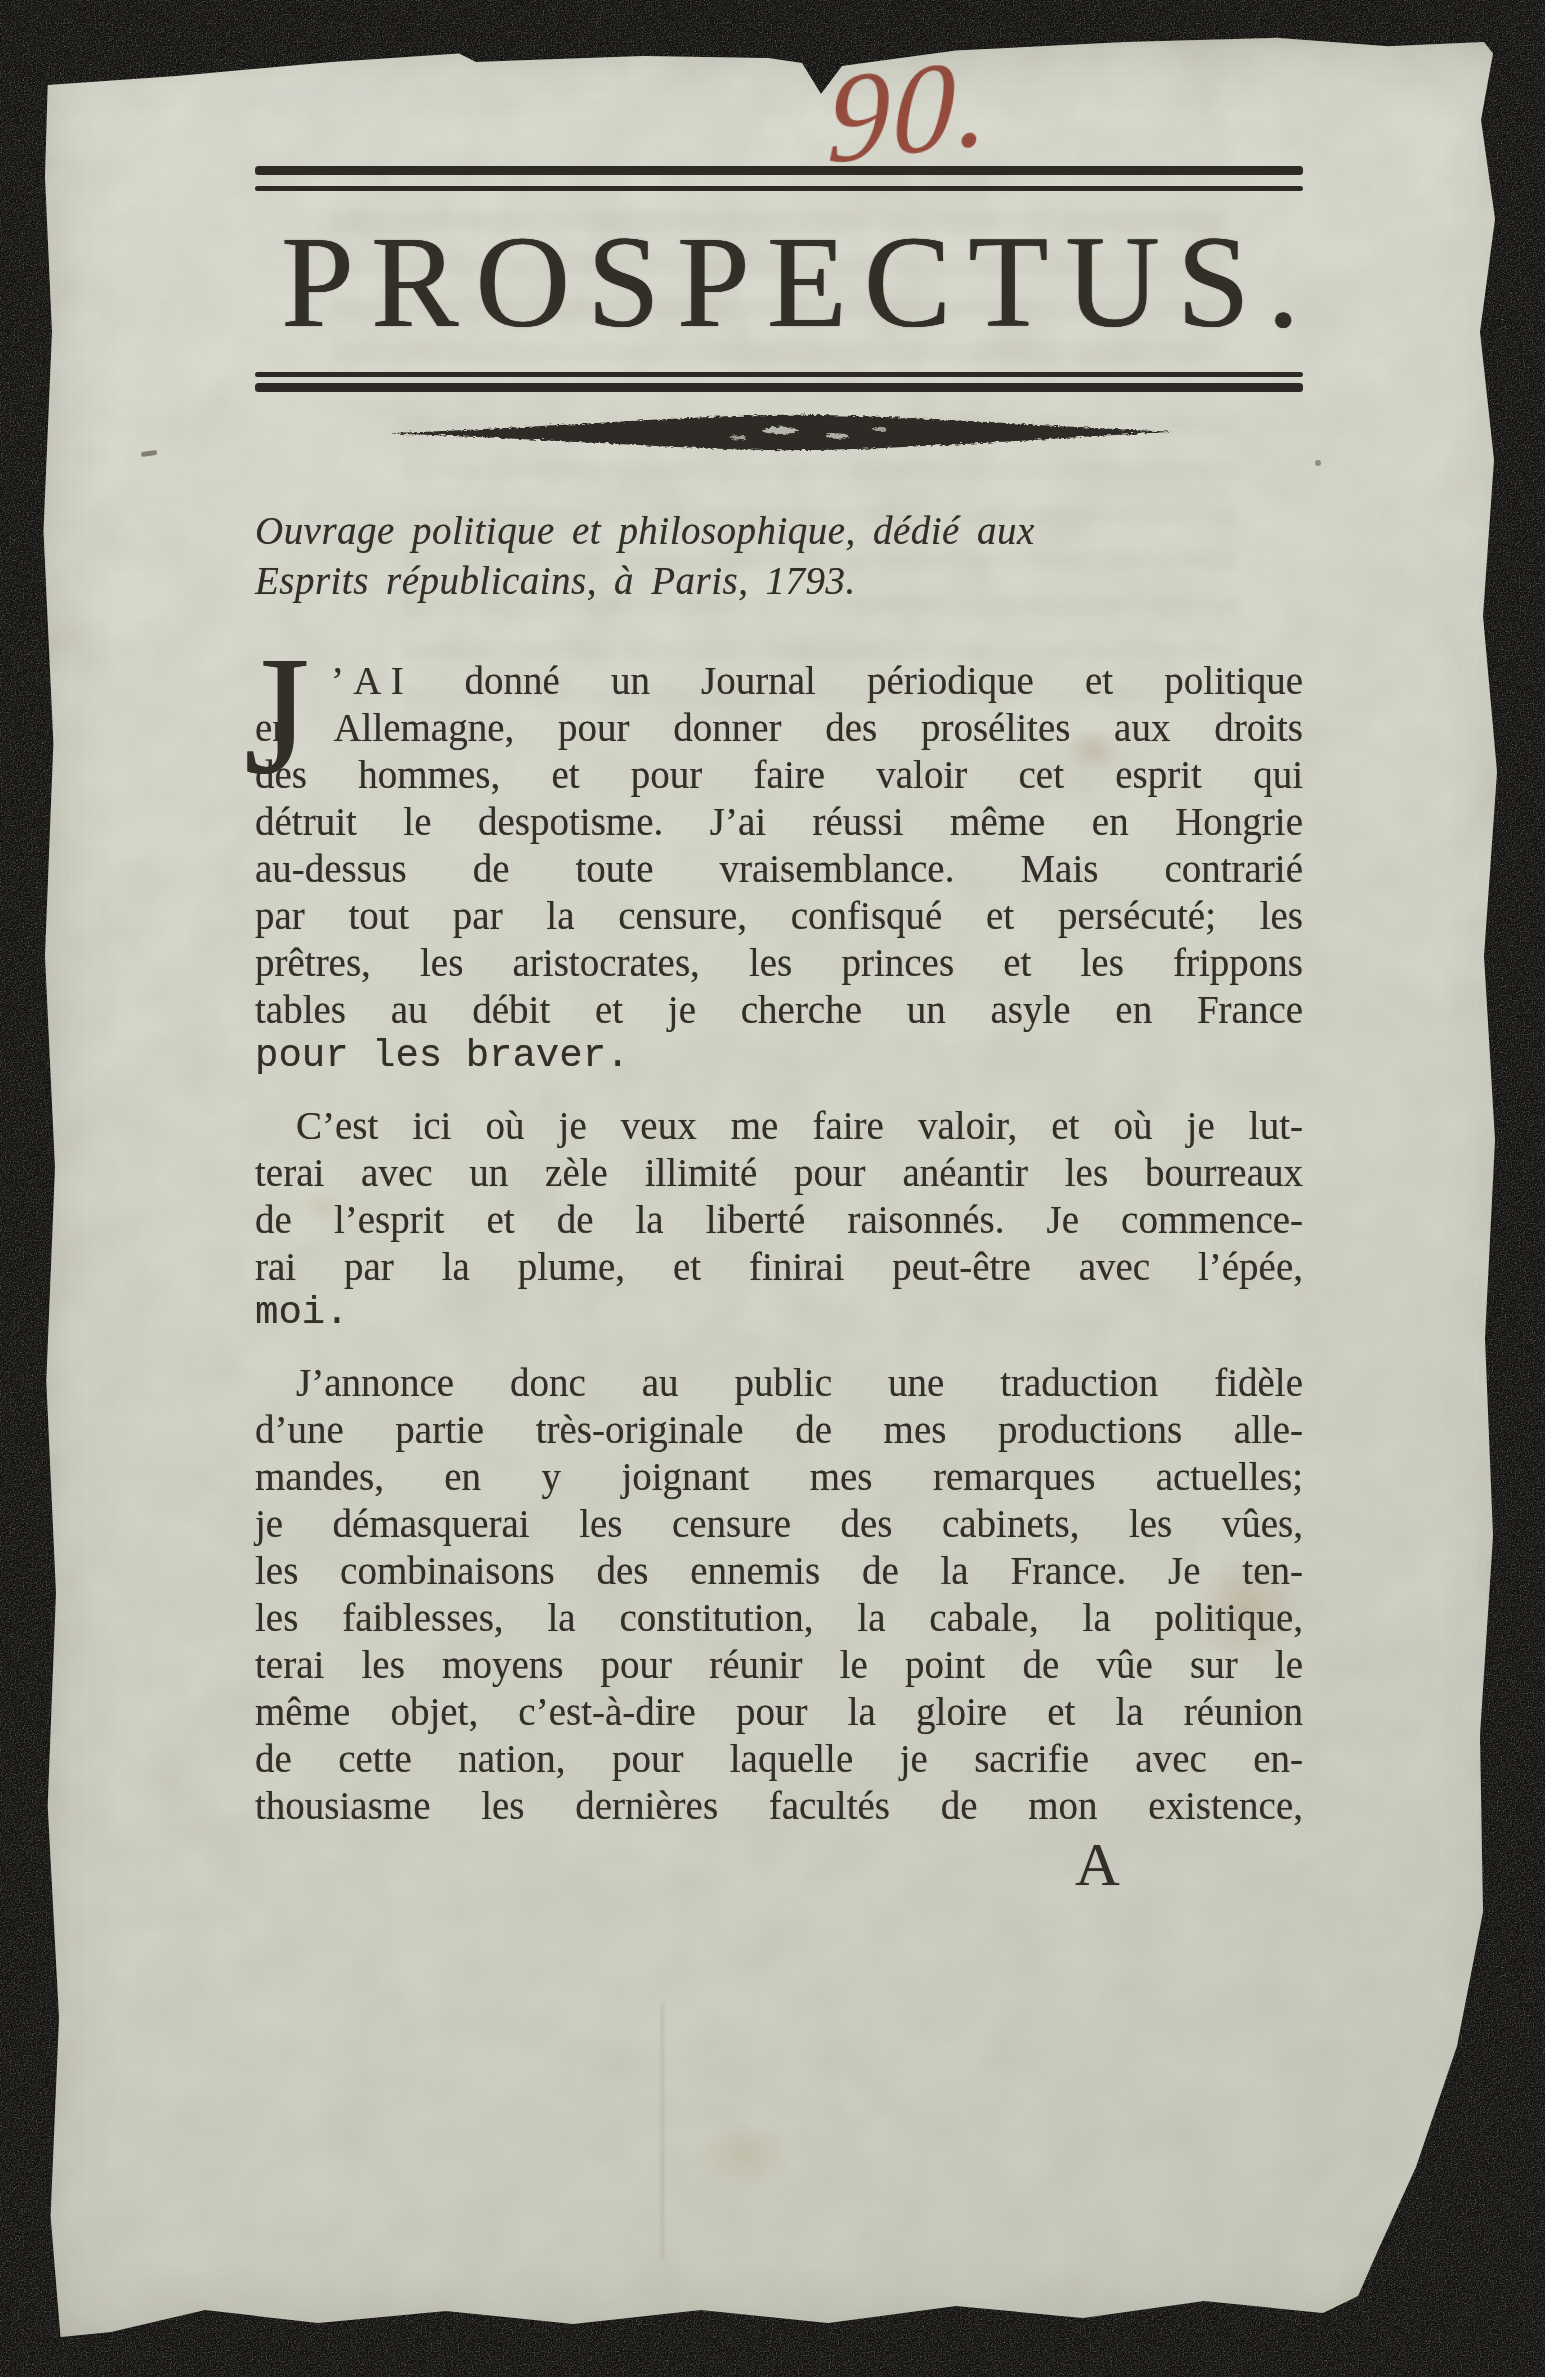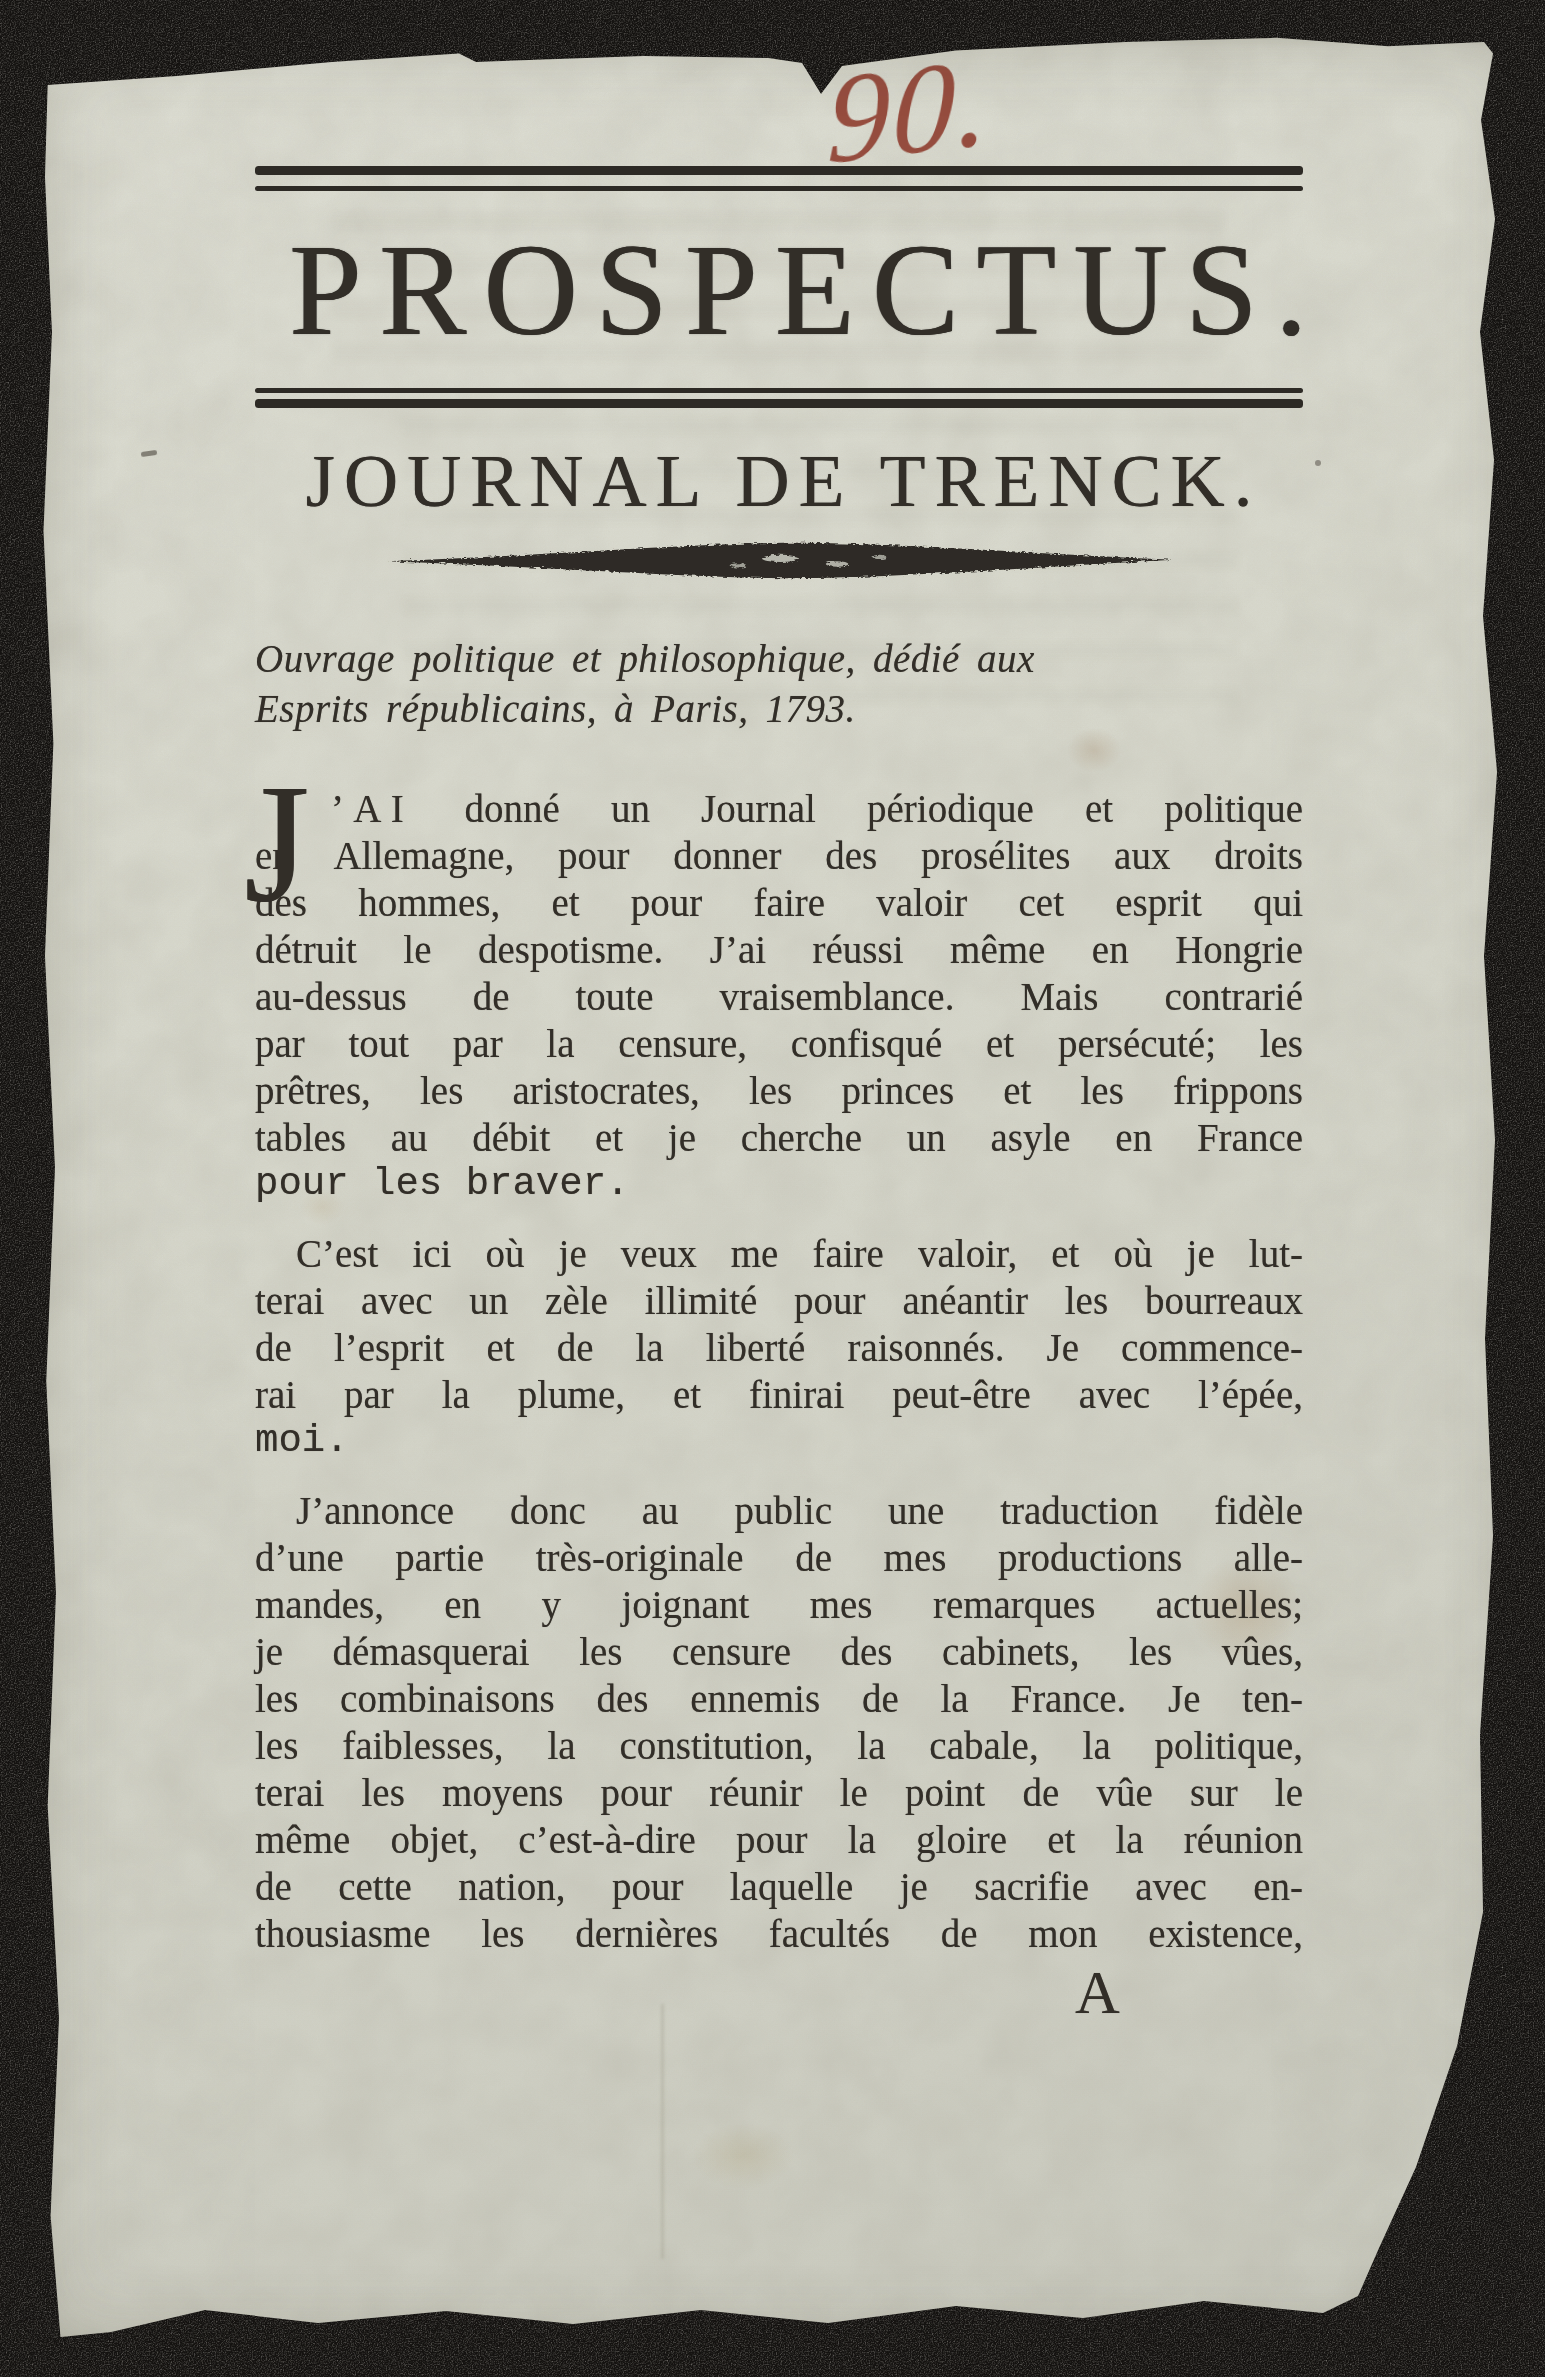--- a/index.html
+++ b/index.html
@@ -54,21 +54,21 @@
   
   .col{position:absolute;left:220px;top:0;width:1048px;}
   .press{color:#322e28;text-shadow:0 0 0.7px rgba(50,45,38,.55);}
   .rule .bar{filter:blur(0.4px);}
   .bar{background:#2d2a25;border-radius:3.5px;}
   .bar.thick{height:9.2px;}
   .bar.thin{height:5px;}
   .rule-top{margin-top:131px;}
   .rule-top .bar.thin{margin-top:10.6px;}
   .rule-bottom .bar.thick{margin-top:6.4px;}
-  .title{margin:17px;height:163px;line-height:163px;text-align:center;font-weight:normal;
+  .title{margin:9px;height:163px;line-height:163px;text-align:center;font-weight:normal;
          font-size:131px;letter-spacing:.13em;text-indent:.13em;filter:blur(0.3px);
          text-shadow:0.6px 0 rgba(43,40,36,.9),-0.4px 0 rgba(43,40,36,.55),0 0 2.1px rgba(43,40,36,.3);}
   .masthead{margin:34px 0 0 0;height:78px;line-height:78px;text-align:center;font-weight:normal;
          font-size:75px;letter-spacing:.12em;text-indent:.12em;filter:blur(0.2px);
          text-shadow:0.4px 0 rgba(43,40,36,.85),0 0 1.4px rgba(43,40,36,.3);}
   .ornament{display:block;margin:18.4px auto 0 auto;filter:blur(0.3px);}
   .dedication{margin-top:54px;text-align:left;font-style:italic;font-size:39px;line-height:50px;
          word-spacing:.18em;letter-spacing:.012em;filter:blur(0.2px);}
   .body{margin-top:51px;font-size:39px;line-height:47px;filter:blur(0.2px);}
   .para{position:relative;}
@@ -129,21 +129,20 @@
         <div class="bar thin"></div>
       </div>
 
       <h1 class="title press">PROSPECTUS.</h1>
 
       <div class="rule rule-bottom">
         <div class="bar thin"></div>
         <div class="bar thick"></div>
       </div>
 
-      <h2 class="masthead press">JOURNAL DE TRENCK.</h2>
 
       <svg class="ornament" width="793" height="41" viewBox="0 0 1120 58">
         <filter id="roughRule">
           <feTurbulence type="turbulence" baseFrequency="0.09 0.35" numOctaves="2" result="t"></feTurbulence>
           <feDisplacementMap in="SourceGraphic" in2="t" scale="6"></feDisplacementMap>
         </filter>
         <g filter="url(#roughRule)">
           <path d="M4,30 C250,21 430,5 565,4 C705,3 910,19 1116,28 C910,39 705,55 562,54 C425,53 250,39 4,30 Z" fill="#2d2a25"></path>
           <ellipse cx="560" cy="26" rx="26" ry="5" fill="#cfd0c5" opacity="0.85"></ellipse>
           <ellipse cx="640" cy="34" rx="16" ry="4" fill="#cfd0c5" opacity="0.8"></ellipse>

